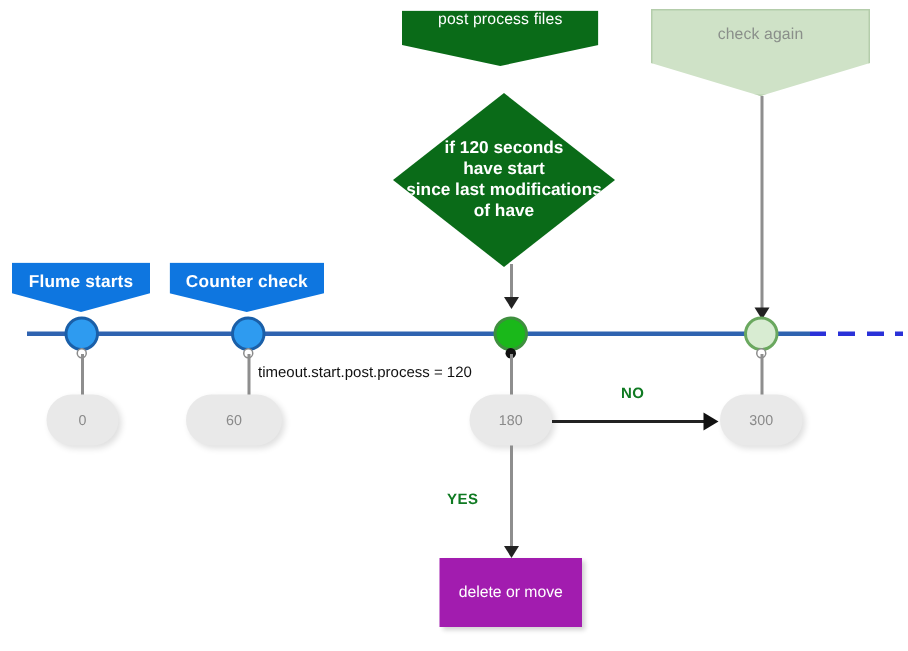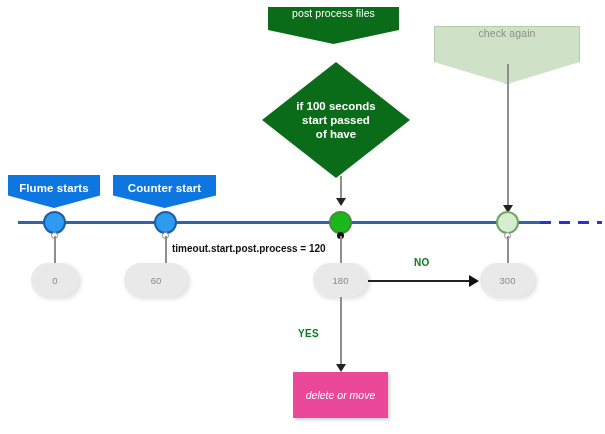--- a/index.html
+++ b/index.html
@@ -33,49 +33,48 @@
     background:#0a6b18;
     color:#ffffff;
     font-size:10.5px;
     padding-top:0;
     font-weight:normal;
   }
   .banner-green-pale{
     background:#cfe2c7;
     color:#8a8f8a;
     font-size:10.5px;
+    padding-top:10px;
     font-weight:normal;
     border:1px solid #b4cdab;
-    margin-top:20px;
   }
 
   
   .diamond{
     position:absolute;
     background:#0a6b18;
     -webkit-clip-path:polygon(50% 0%,100% 50%,50% 100%,0% 50%);
     clip-path:polygon(50% 0%,100% 50%,50% 100%,0% 50%);
     color:#ffffff;
     display:flex;align-items:center;justify-content:center;
     text-align:center;
     font-size:11.5px;
     font-weight:bold;
     line-height:14px;
   }
   .diamond .dtext{padding:0 6px;width:100%;}
 
   
   .greenbox{
     position:absolute;
-    background:#ec4899;
+    background:#a21caf;
     color:#ffffff;
     display:flex;align-items:center;justify-content:center;
     font-size:10.5px;
     box-shadow:2px 2px 3px rgba(0,0,0,.18);
-    font-style:italic;
   }
 
   
   .timeline{
     position:absolute;
     background:#2f63b0;
     height:3px;
   }
   .timeline-dash{
     position:absolute;
@@ -144,56 +143,57 @@
     border-top:6px solid transparent;
     border-bottom:6px solid transparent;
     border-left:10px solid #111111;
   }
 
   
   .lbl-timeout{
     position:absolute;
     color:#111111;
     font-size:10px;
-    font-weight:bold;
+    font-weight:normal;
     white-space:nowrap;
   }
   .lbl-branch{
     position:absolute;
     color:#0f7a22;
     font-size:10px;
     font-weight:bold;
     letter-spacing:.3px;
   }
 </style>
 </head>
 <body>
 
 <div id="stage">
 
   <div class="banner banner-blue" style="left:8px;top:175px;width:92px;height:33px;">
     <span>Flume starts</span>
   </div>
 
   <div class="banner banner-blue" style="left:113px;top:175px;width:103px;height:33px;">
-    <span>Counter start</span>
+    <span>Counter check</span>
   </div>
 
   <div class="banner banner-green" style="left:268px;top:7px;width:131px;height:37px;">
     <span>post process files</span>
   </div>
 
   <div class="banner banner-green-pale" style="left:434px;top:6px;width:146px;height:58px;">
     <span>check again</span>
   </div>
 
   <div class="diamond" style="left:262px;top:62px;width:148px;height:116px;">
     <div class="dtext">
-      <div>if  100 seconds</div>
-      <div>start passed</div>
+      <div>if  120 seconds</div>
+      <div>have start</div>
+      <div>since last modifications</div>
       <div>of have</div>
     </div>
   </div>
 
   <div class="vline" style="left:340px;top:176px;height:26px;"></div>
   <div class="arrow-down" style="left:336px;top:198px;"></div>
 
   <div class="vline" style="left:507px;top:64px;height:148px;"></div>
   <div class="arrow-down" style="left:503px;top:205px;"></div>
 

